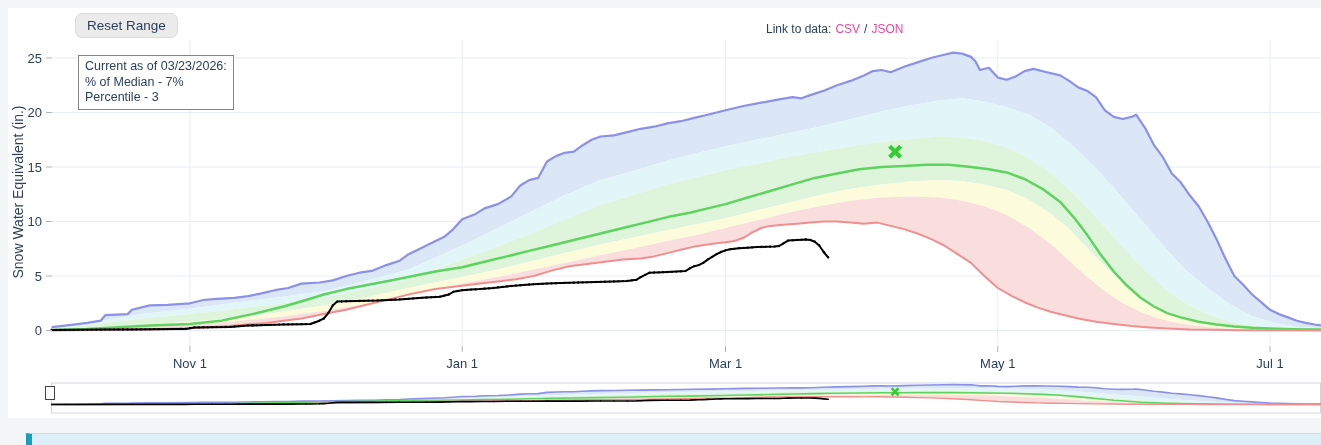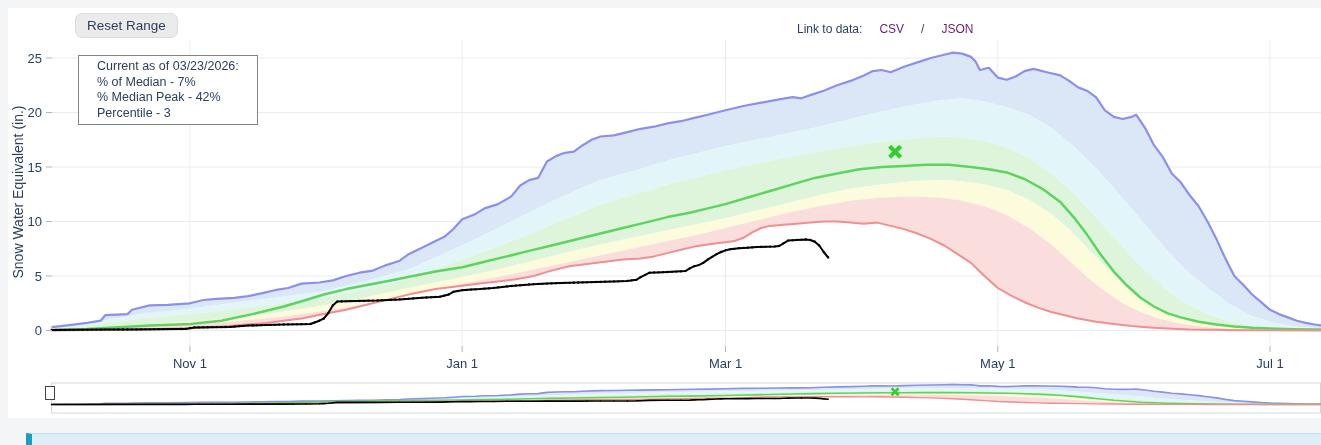--- a/index.html
+++ b/index.html
@@ -10,28 +10,28 @@
   }
   .paper{position:absolute;left:8px;top:8px;width:1313px;height:410px;background:#ffffff;}
   #chart-svg{position:absolute;left:0;top:0;}
   .reset-btn{
     position:absolute;left:67px;top:5px;
     background:#ebebeb;border:1px solid #dcdcdc;border-radius:7px;
     padding:4px 11px;font-size:13.5px;color:#2a3f5f;
     font-family:"Liberation Sans",sans-serif;cursor:pointer;
   }
   .links{
-    position:absolute;left:789px;top:14px;display:flex;column-gap:17px;
+    position:absolute;left:758px;top:14px;display:flex;column-gap:4px;
     font-size:12px;color:#2a3f5f;align-items:baseline;text-align:center;
   }
-  .links a{color:#701a75;text-decoration:none;cursor:pointer;}
+  .links a{color:#ec4899;text-decoration:none;cursor:pointer;}
   .annot{
     position:absolute;left:70px;top:47px;width:auto;
     background:#ffffff;border:1px solid #848484;
-    padding:3px 18px;font-size:12.5px;line-height:15.6px;color:#2a3f5f;
+    padding:3px 6px;font-size:12.5px;line-height:15.6px;color:#2a3f5f;
     white-space:nowrap;
   }
   .ytitle{
     position:absolute;left:-120px;top:176px;width:260px;text-align:center;
     transform:rotate(-90deg);font-size:14px;color:#2a3f5f;white-space:nowrap;
   }
   .alert{
     position:absolute;left:26px;right:0;top:433px;height:12px;
     background:#ddeef8;border-left:6px solid #189fbd;border-top:1px solid #c9dcea;
   }
@@ -359,20 +359,19 @@
   <div class="links">
     <span>Link to data:</span>
     <a href="#">CSV</a>
     <span>/</span>
     <a href="#">JSON</a>
   </div>
 
   <div class="annot">
     <div>Current as of 03/23/2026:</div>
     <div>% of Median - 7%</div>
-    <div>% Median Peak - 42%</div>
     <div>Percentile - 3</div>
   </div>
 
   <div class="ytitle">Snow Water Equivalent (in.)</div>
 </div>
 
 <div class="alert"></div>
 
 </body></html>

